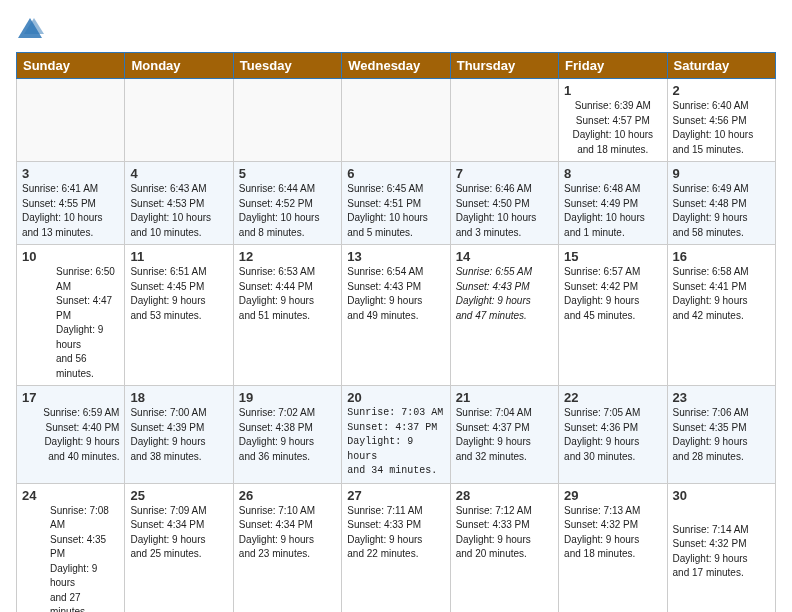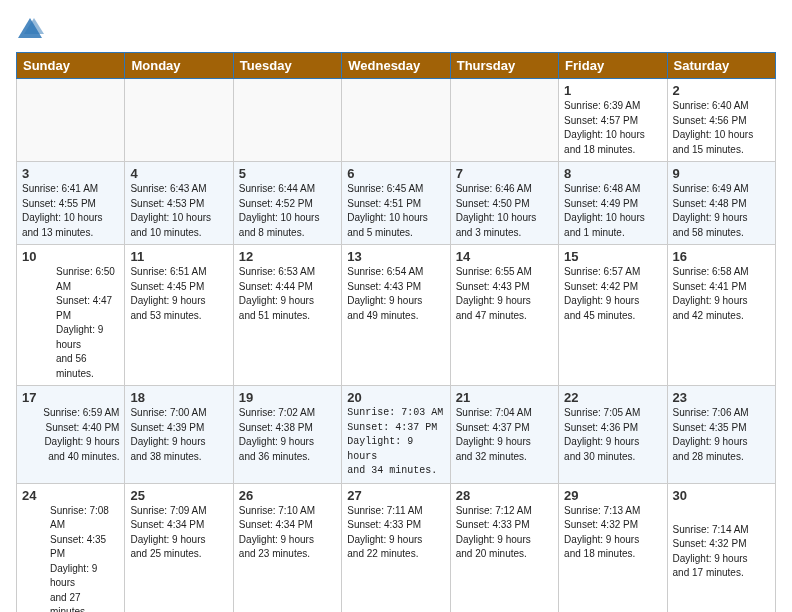--- a/index.html
+++ b/index.html
@@ -118,21 +118,21 @@
   </thead>
   <tbody id="calendar-body">
   <tr>
         <td class="empty-cell"></td>
         <td class="empty-cell"></td>
         <td class="empty-cell"></td>
         <td class="empty-cell"></td>
         <td class="empty-cell"></td>
         <td>
           <span class="day-num">1</span>
-          <div class="day-info" style="white-space: pre-line;">Sunrise: 6:39 AM
+          <div class="day-info" style="white-space: pre-line; text-align: center;">Sunrise: 6:39 AM
 Sunset: 4:57 PM
 Daylight: 10 hours
 and 18 minutes.</div>
         </td>
         <td>
           <span class="day-num">2</span>
           <div class="day-info" style="white-space: pre-line;">Sunrise: 6:40 AM
 Sunset: 4:56 PM
 Daylight: 10 hours
 and 15 minutes.</div>
@@ -213,21 +213,21 @@
         </td>
         <td>
           <span class="day-num">13</span>
           <div class="day-info" style="white-space: pre-line;">Sunrise: 6:54 AM
 Sunset: 4:43 PM
 Daylight: 9 hours
 and 49 minutes.</div>
         </td>
         <td>
           <span class="day-num">14</span>
-          <div class="day-info" style="white-space: pre-line;">Sunrise: 6:55 AM
+          <div class="day-info" style="white-space: pre-line; font-style: italic;">Sunrise: 6:55 AM
 Sunset: 4:43 PM
 Daylight: 9 hours
 and 47 minutes.</div>
         </td>
         <td>
           <span class="day-num">15</span>
           <div class="day-info" style="white-space: pre-line;">Sunrise: 6:57 AM
 Sunset: 4:42 PM
 Daylight: 9 hours
 and 45 minutes.</div>

